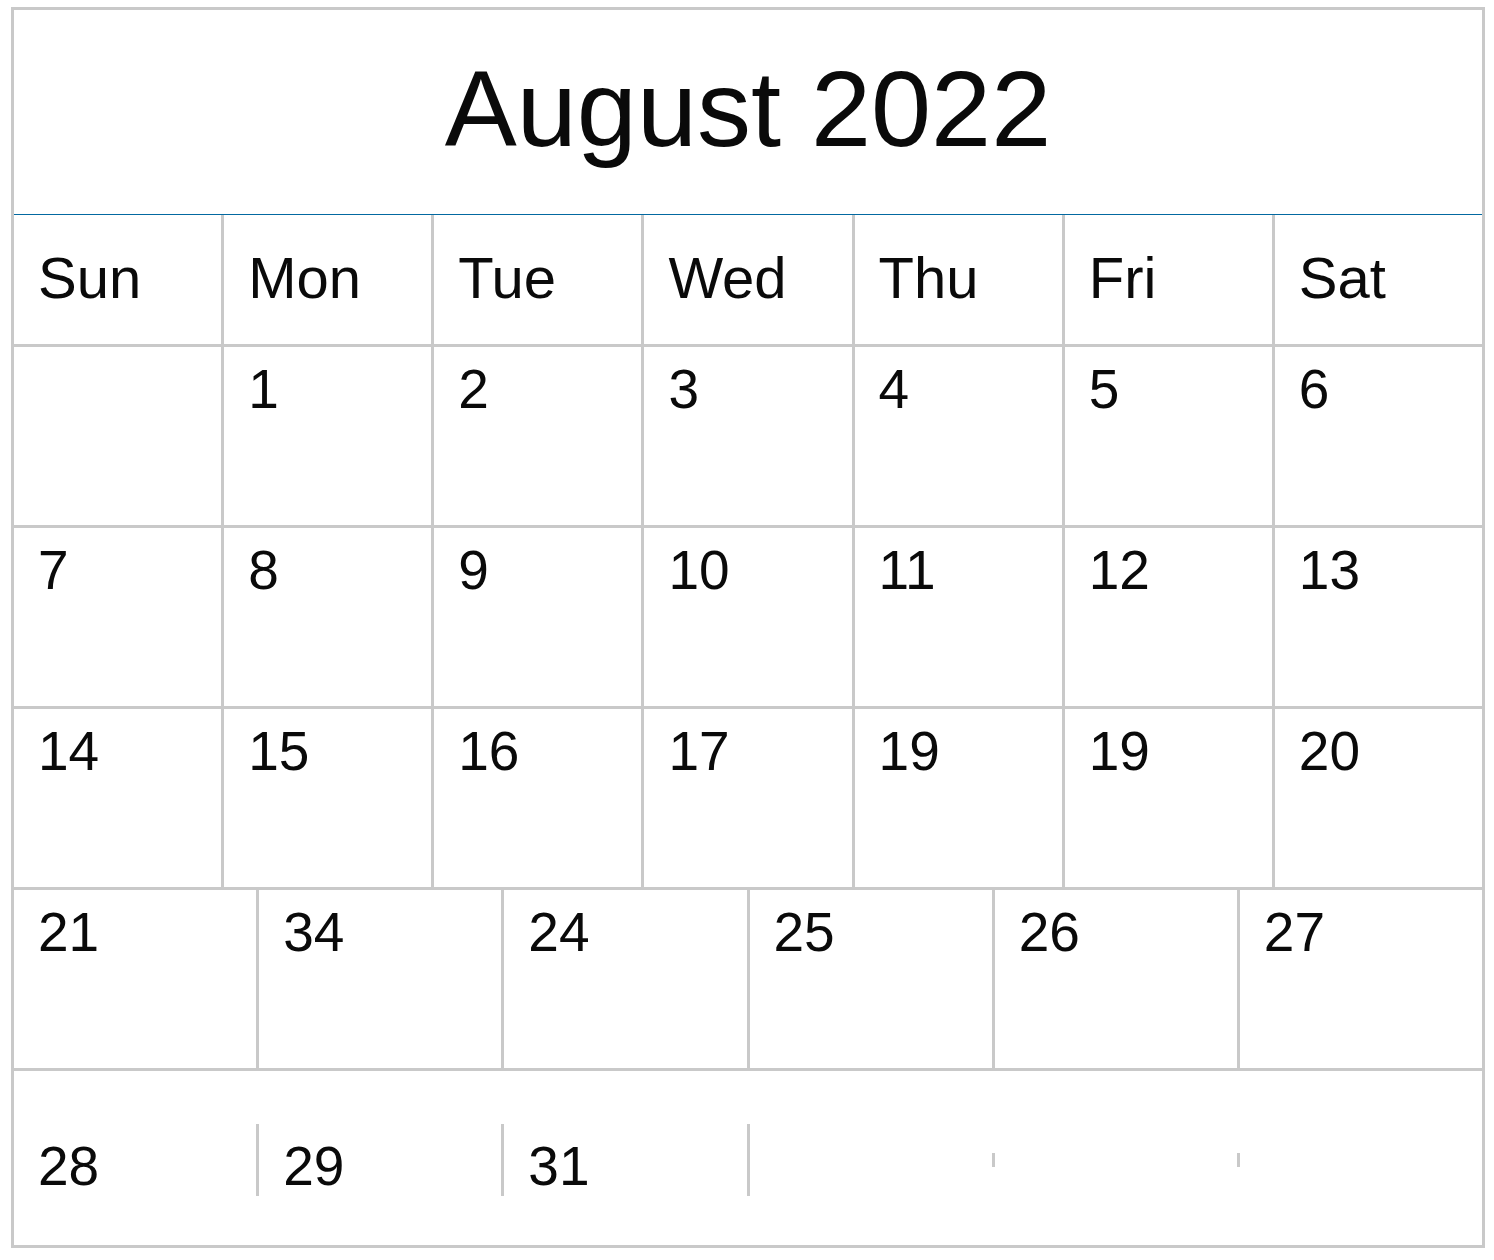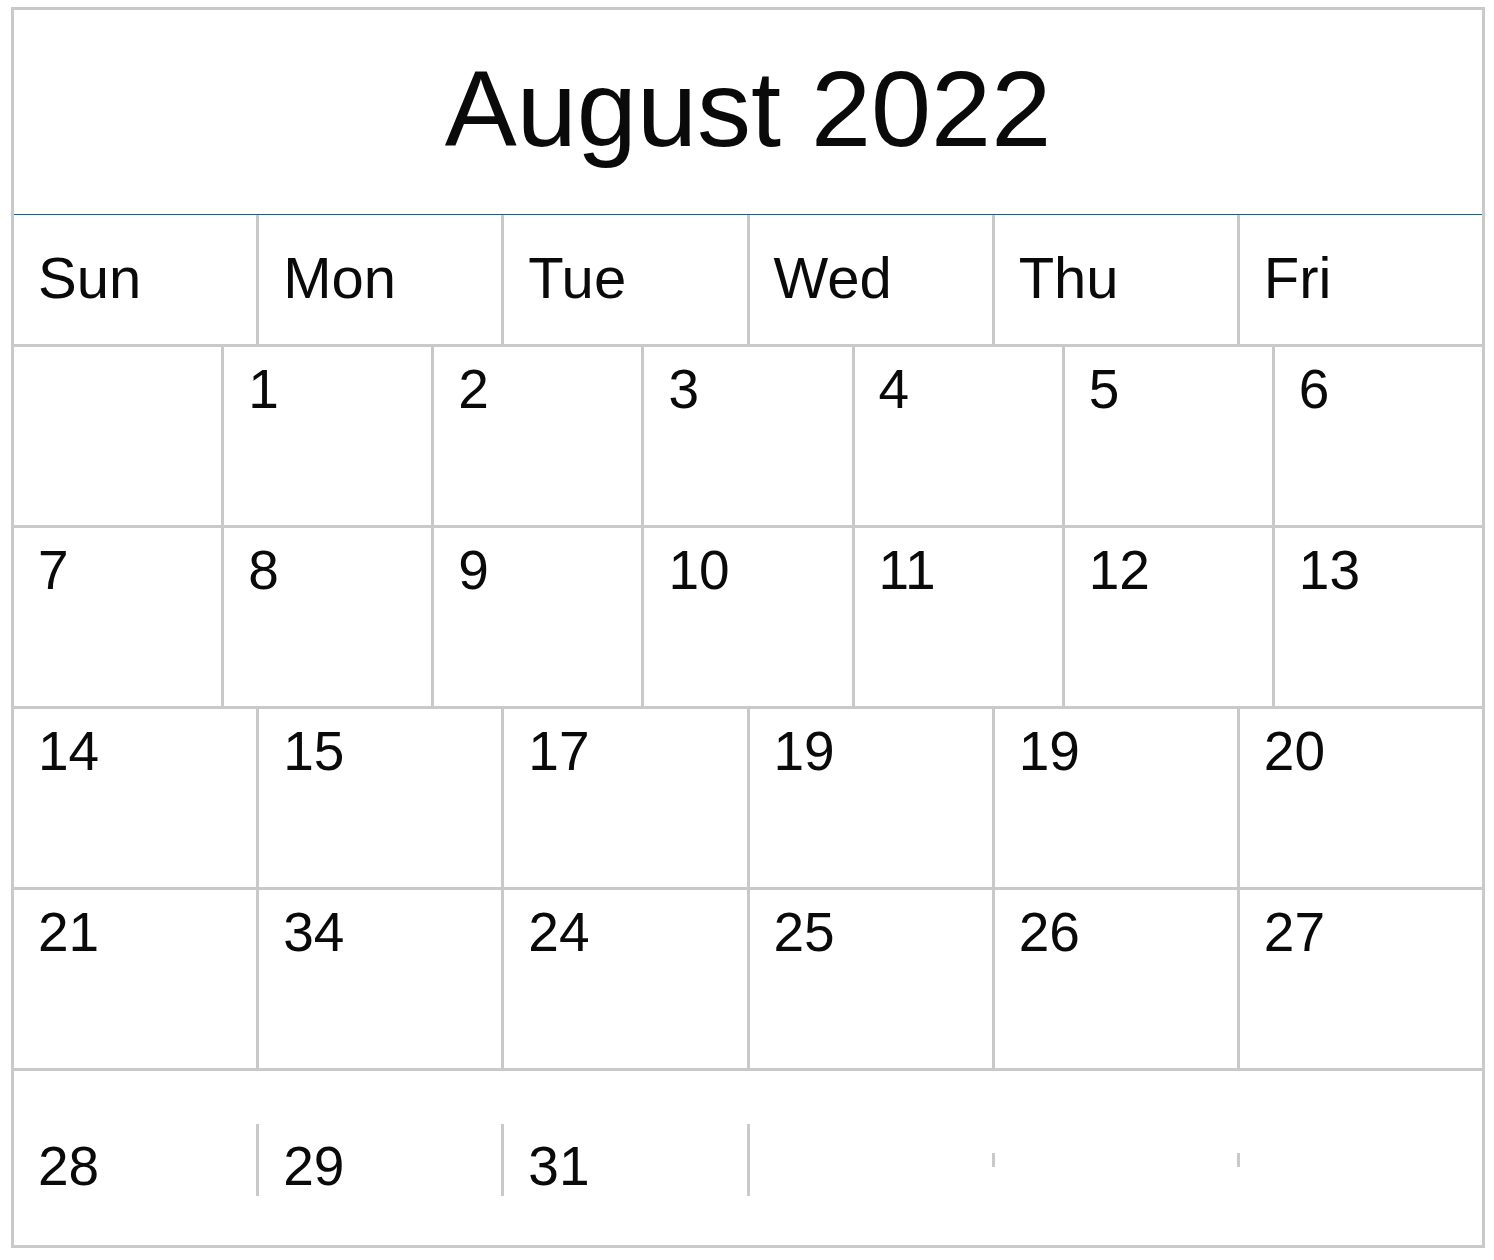--- a/index.html
+++ b/index.html
@@ -149,20 +149,23 @@
       </div>
       <div class="weekday-cell">
         <span class="weekday-label">Wed</span>
       </div>
       <div class="weekday-cell">
         <span class="weekday-label">Thu</span>
       </div>
       <div class="weekday-cell">
         <span class="weekday-label">Fri</span>
       </div>
+      <div class="weekday-cell">
+        <span class="weekday-label">Sat</span>
+      </div>
     </div>
 
     <div class="weeks-body">
 
       <div class="week-row">
         <div class="day-cell empty">
             <span class="day-number"></span>
           </div>
         <div class="day-cell">
             <span class="day-number">1</span>
@@ -207,20 +210,23 @@
             <span class="day-number">13</span>
           </div>
       </div>
 
       <div class="week-row">
         <div class="day-cell">
             <span class="day-number">14</span>
           </div>
         <div class="day-cell">
             <span class="day-number">15</span>
+          </div>
+        <div class="day-cell">
+            <span class="day-number">16</span>
           </div>
         <div class="day-cell">
             <span class="day-number">17</span>
           </div>
         <div class="day-cell">
             <span class="day-number">19</span>
           </div>
         <div class="day-cell">
             <span class="day-number">19</span>
           </div>

